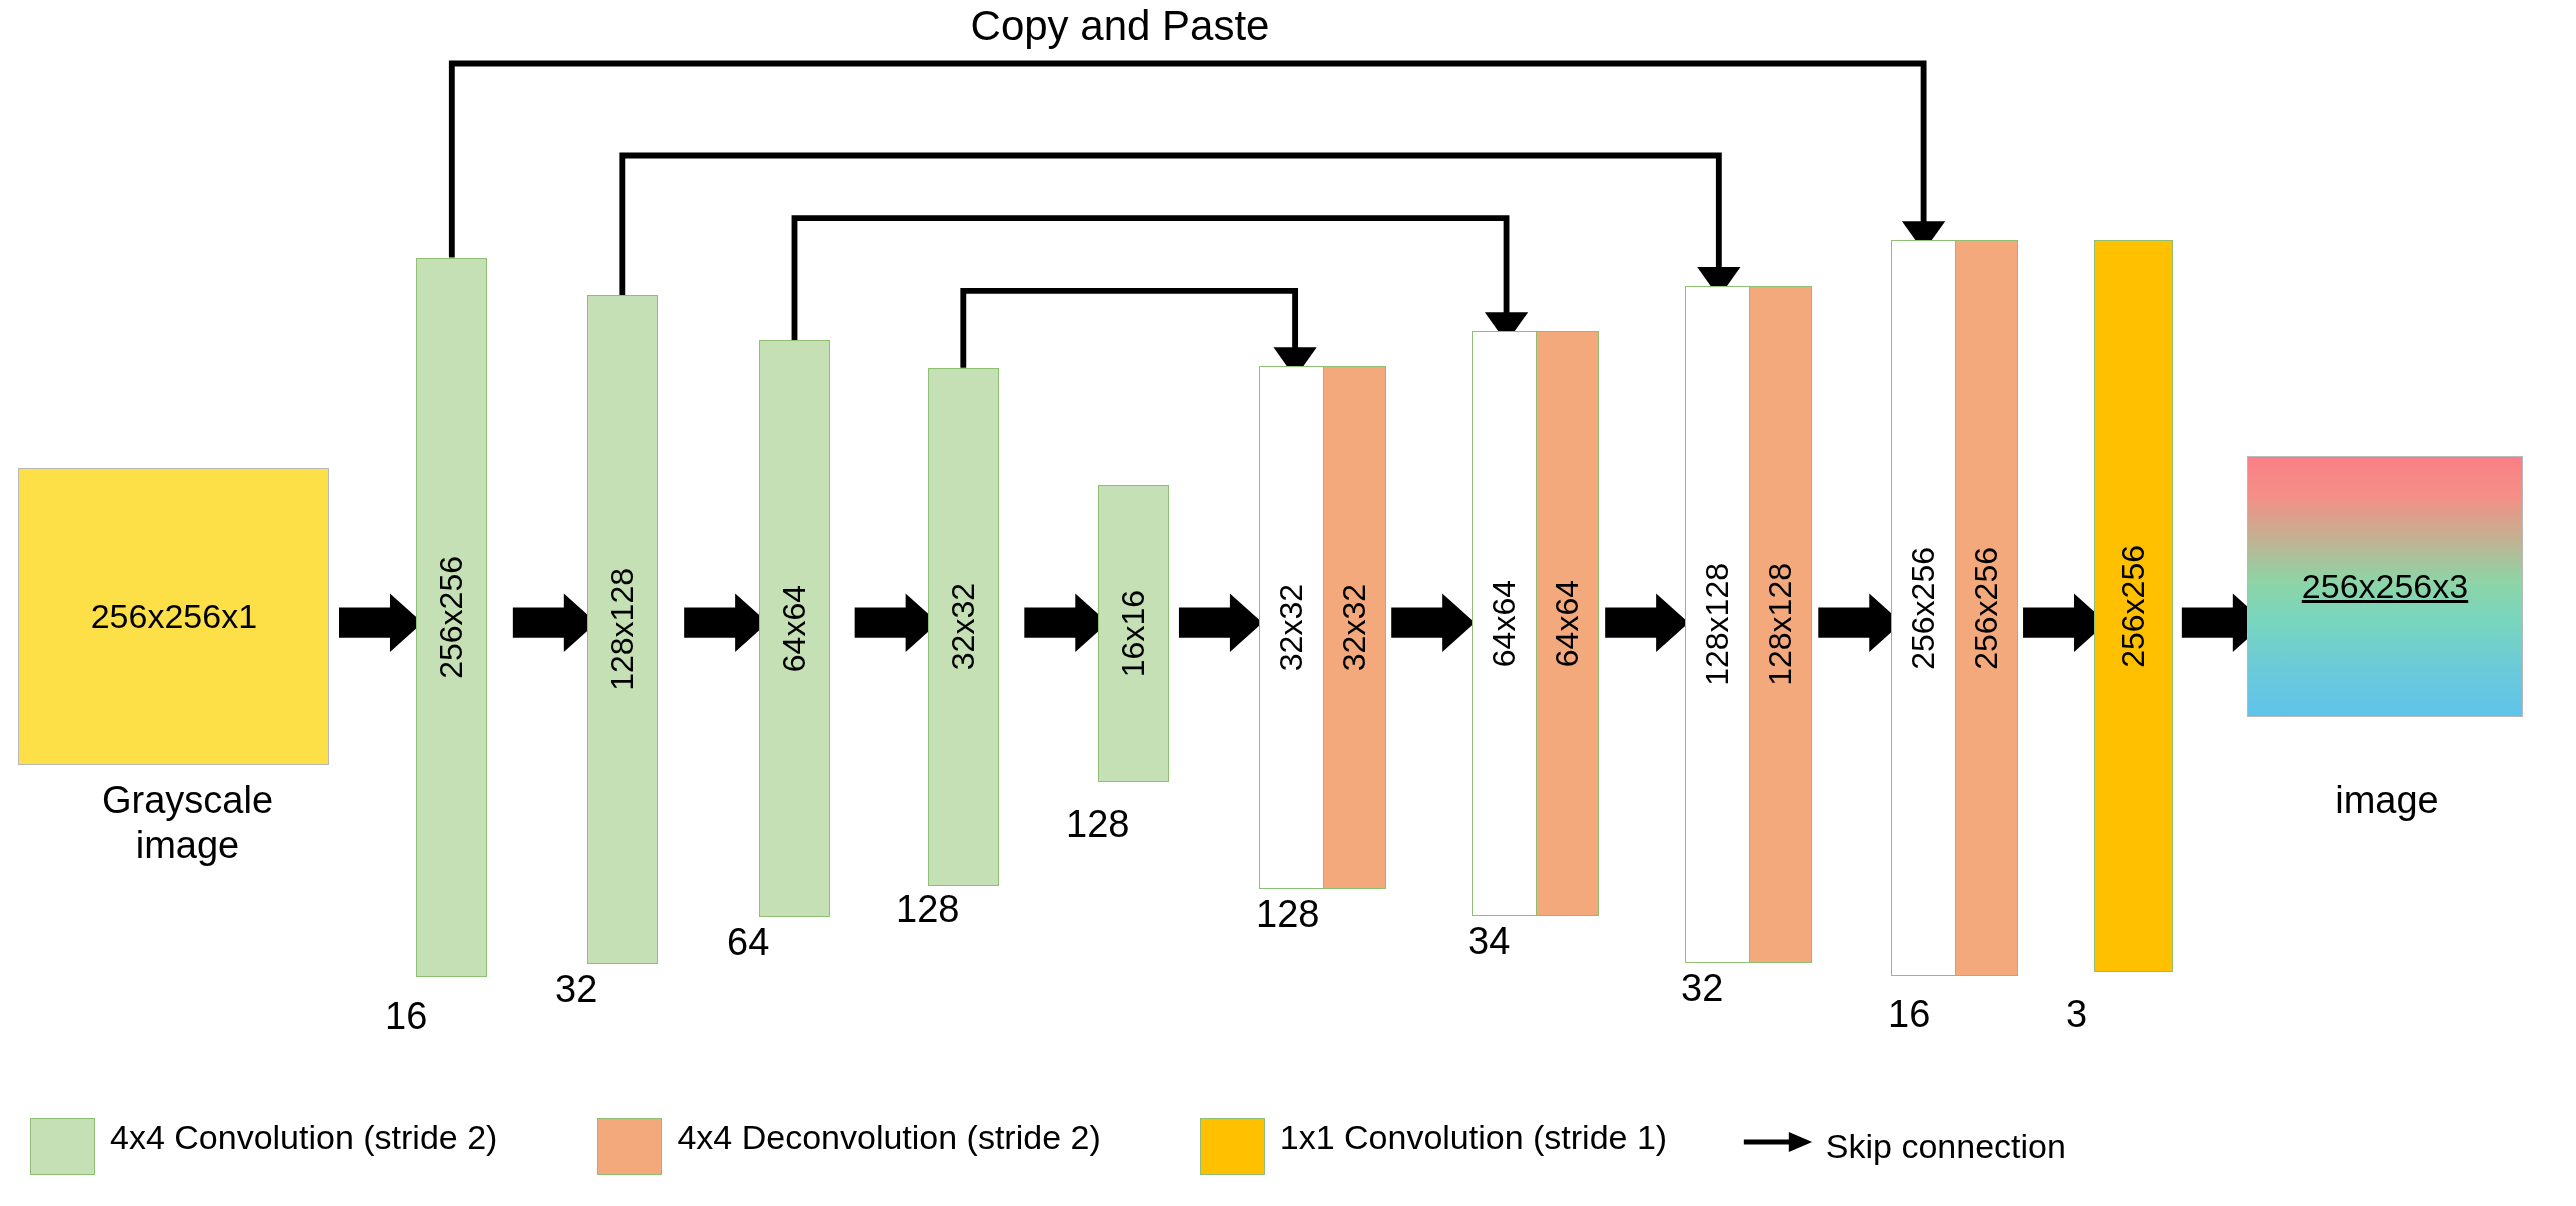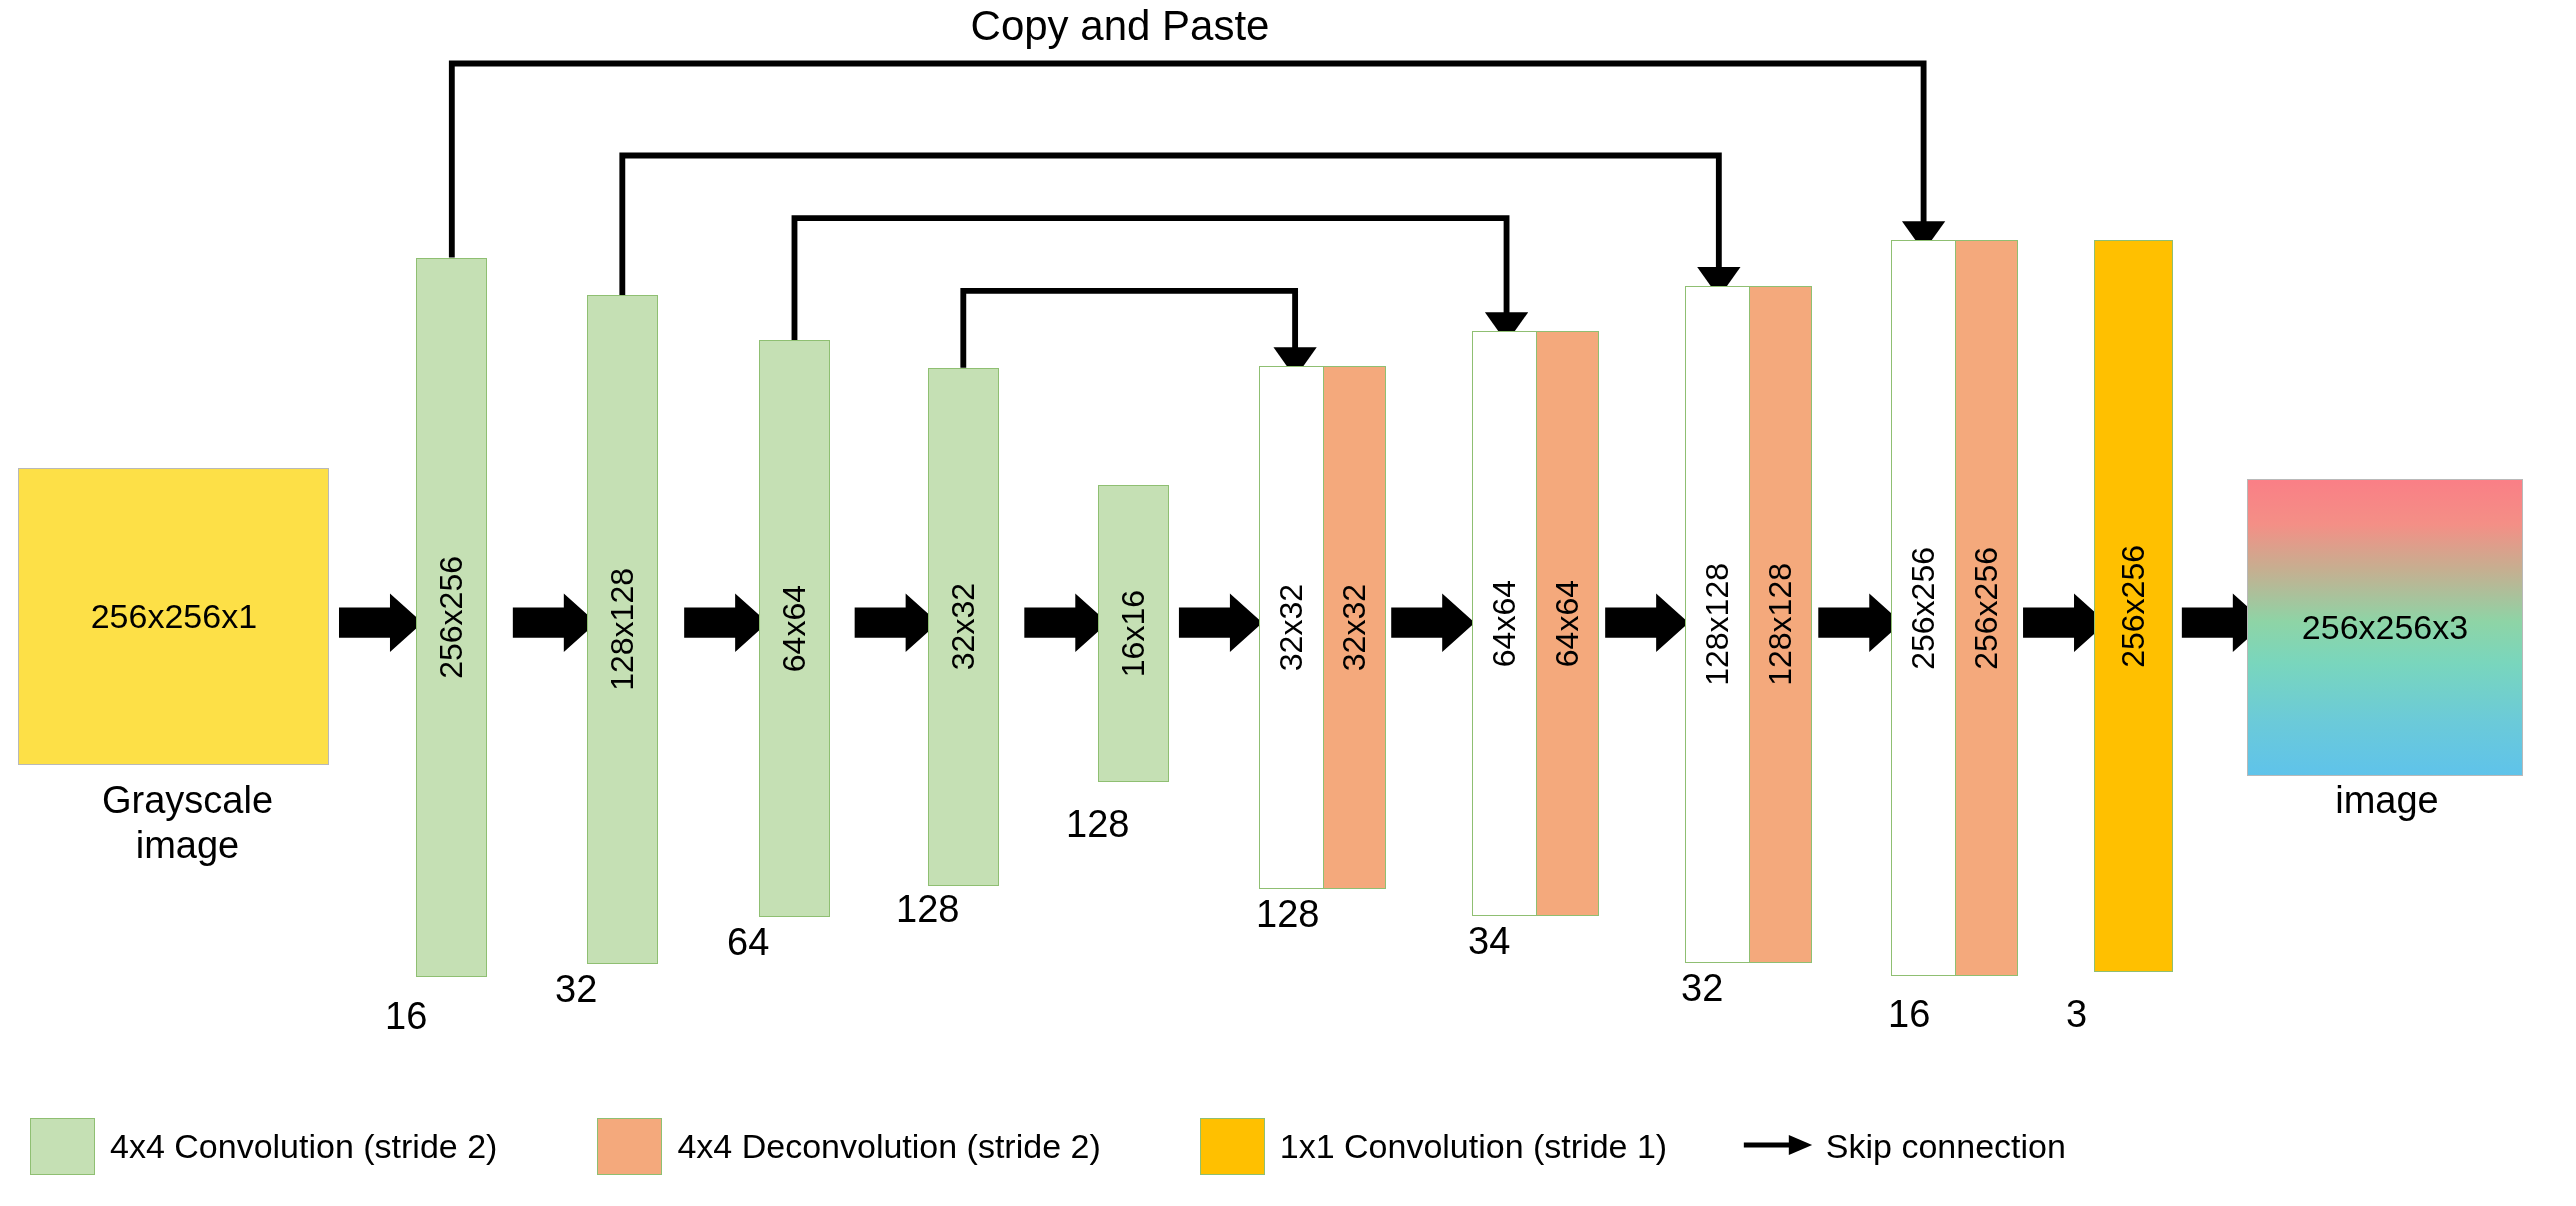--- a/index.html
+++ b/index.html
@@ -51,31 +51,32 @@
   }
   #grayscale-image {
     left: 18.4px;
     top: 468px;
     width: 311px;
     height: 297px;
     background: #fde047;
   }
   #colorized-image {
     left: 2247px;
-    top: 479px;
+    top: 456px;
     width: 276px;
-    height: 297px;
+    height: 261px;
     background: linear-gradient(to bottom,
       #fa7f86 0%,
       #f48f86 15%,
       #c7ae90 30%,
       #8ed4a6 48%,
       #79d6bd 62%,
       #6bcad9 82%,
       #5fc3ea 100%);
+    text-decoration: underline;
   }
   .img-caption {
     text-align: center;
     font-size: 38px;
     line-height: 45px;
   }
   #grayscale-caption { left: 12px; top: 778px; width: 351px; }
   #colorized-caption { left: 2220px; top: 778px; width: 334px; }
 
   
@@ -117,21 +118,20 @@
   #legend {
     left: 0px;
     top: 1104px;
     width: 2576px;
     height: 84px;
     display: flex;
     align-items: center;
   }
   .legend-item {
     display: flex;
-    align-items: center;
     white-space: nowrap;
   }
   .legend-swatch {
     box-sizing: border-box;
     width: 65px;
     height: 57px;
     border: 1.7px solid #8fbf72;
     margin-right: 15px;
     flex: 0 0 auto;
   }

